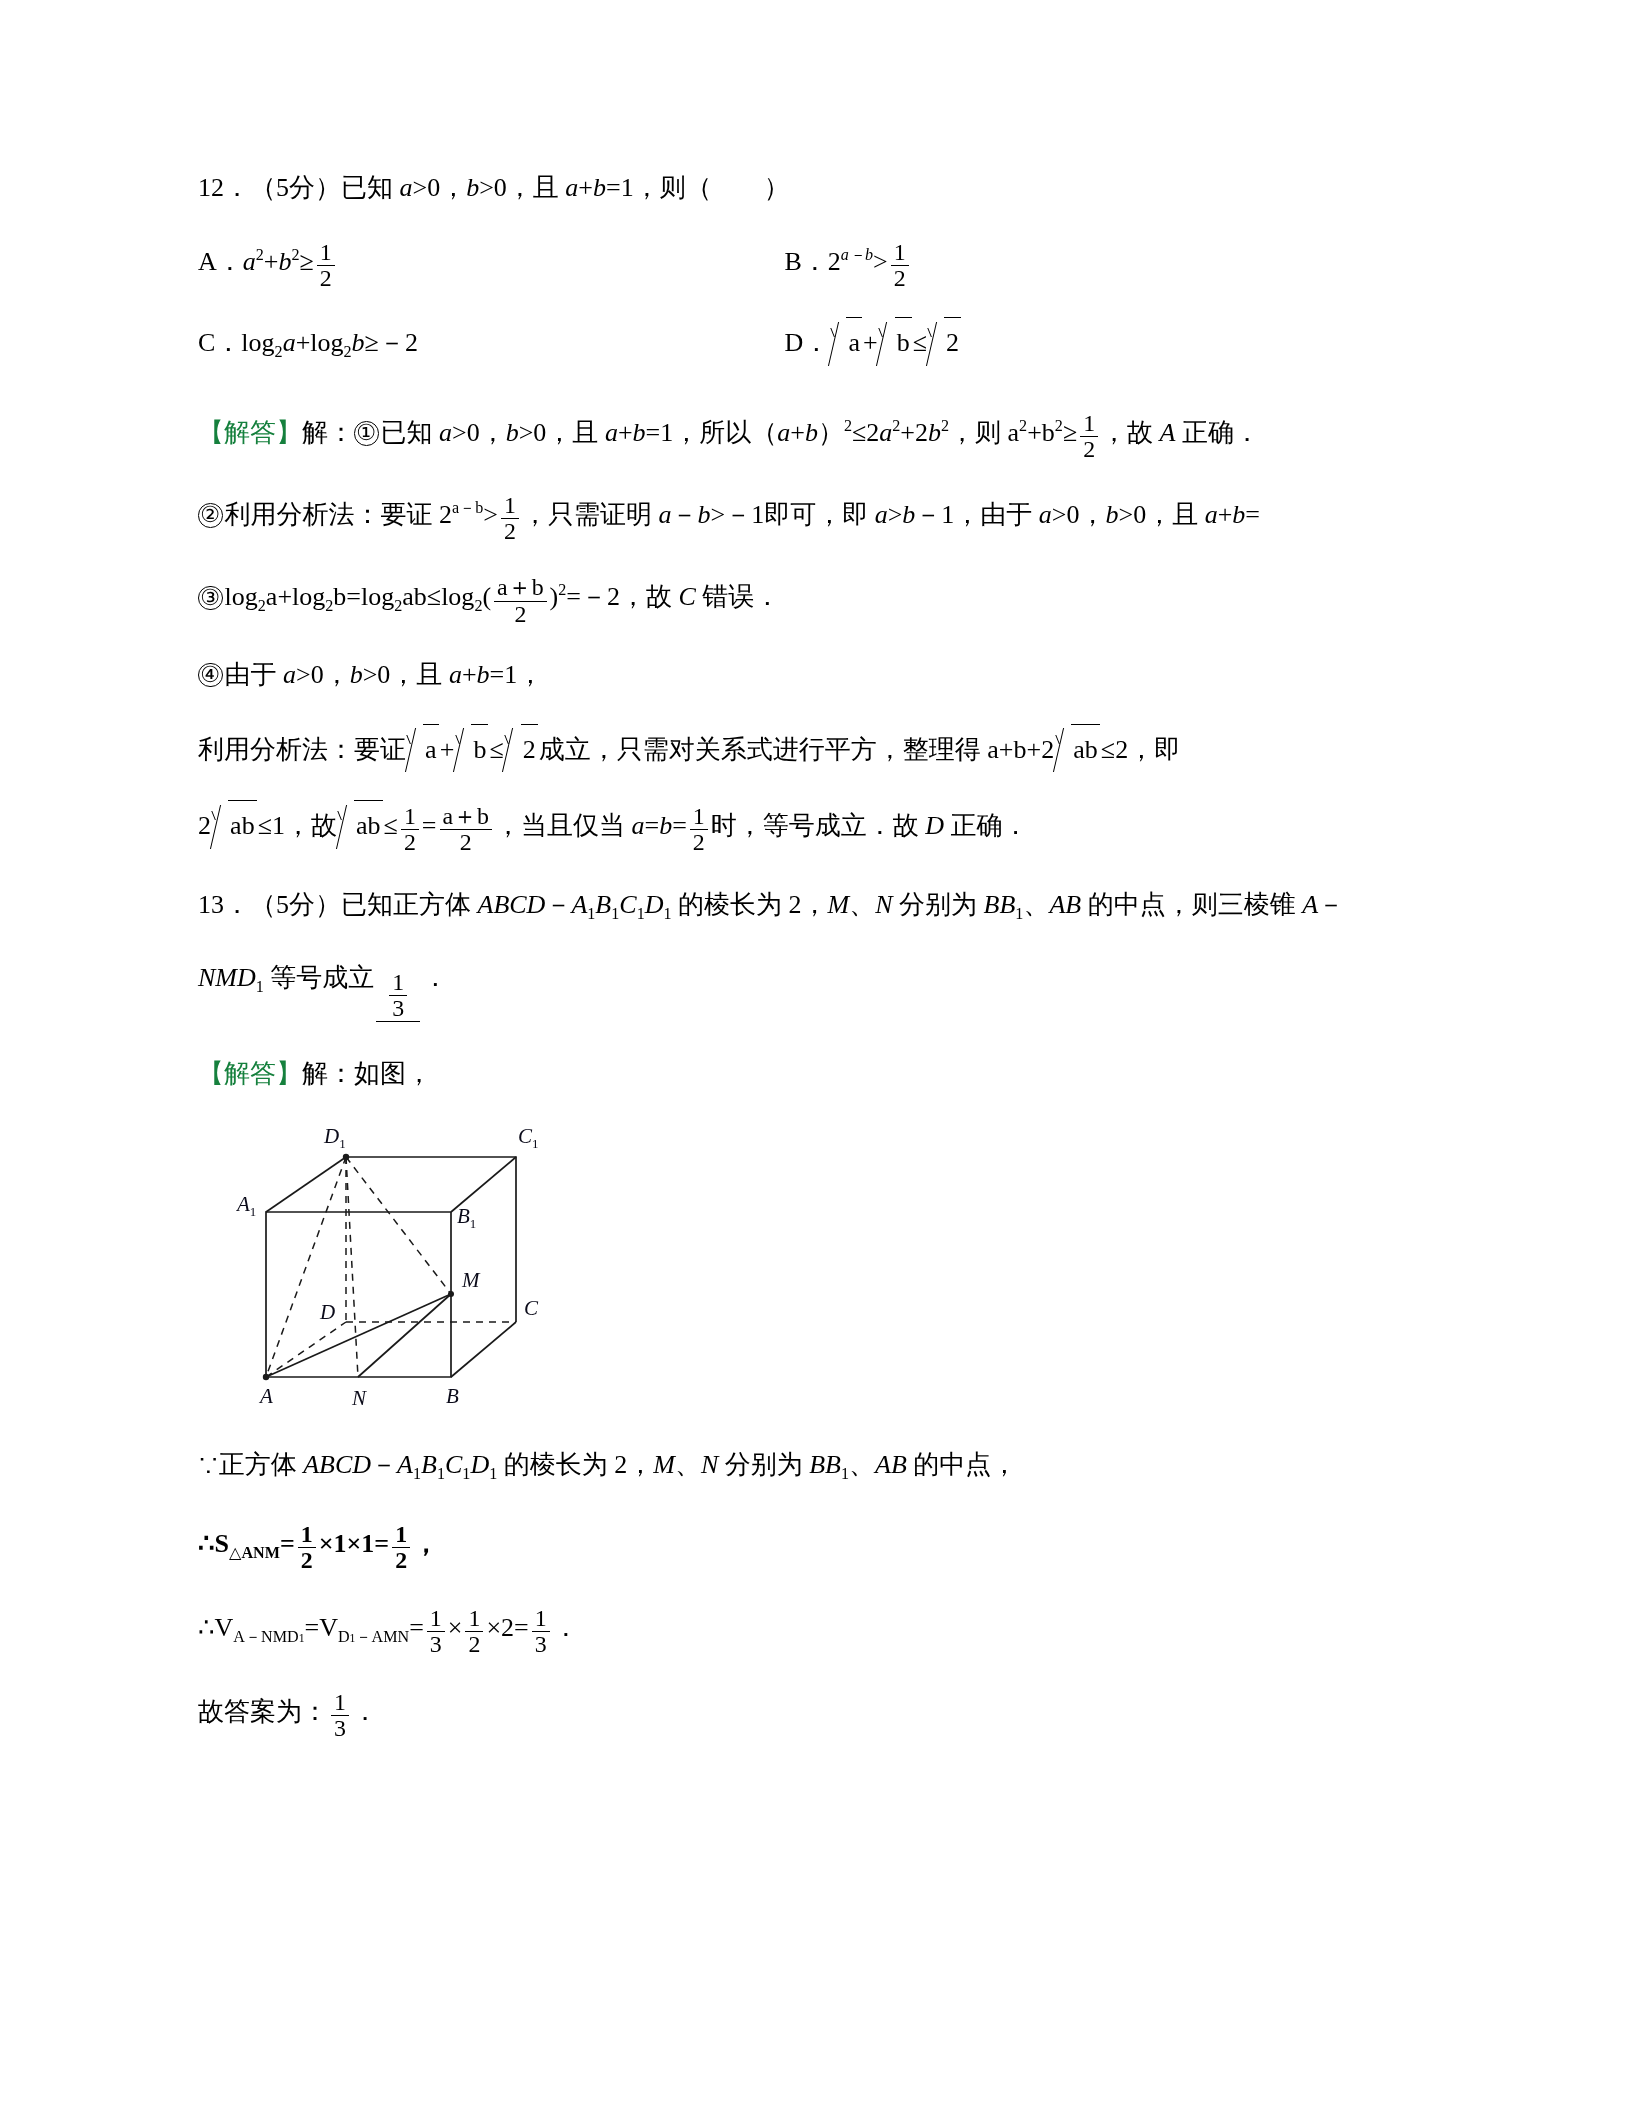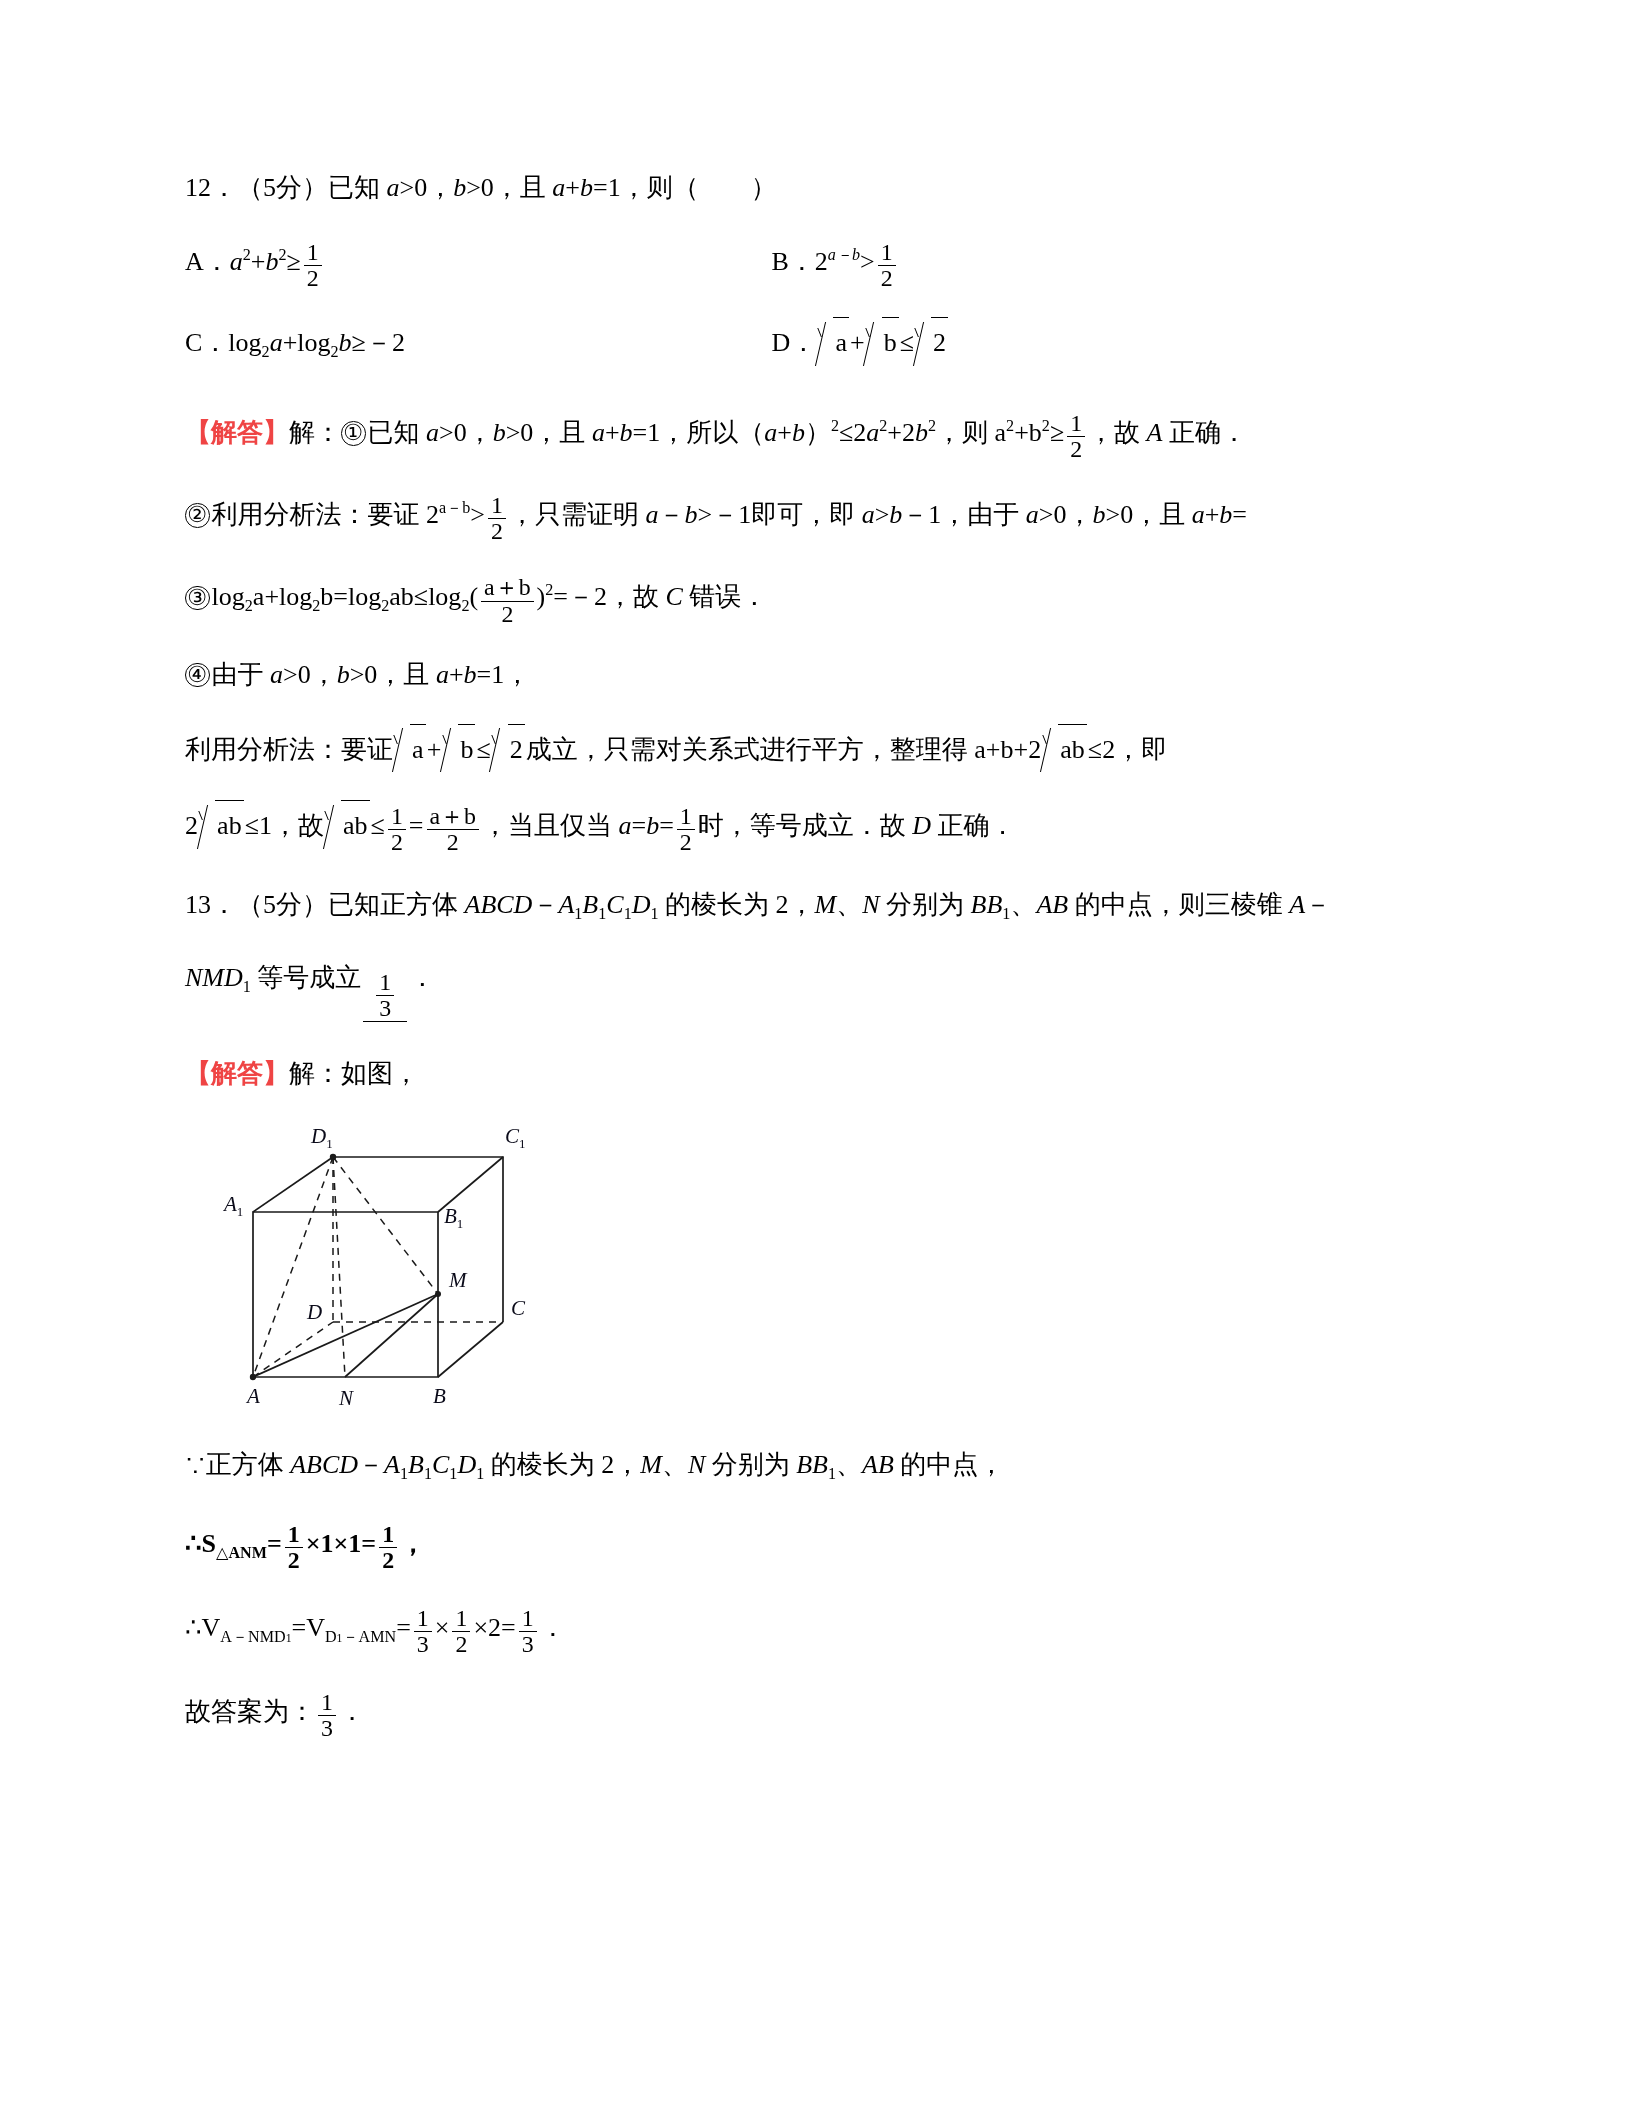--- a/index.html
+++ b/index.html
@@ -17,33 +17,33 @@
   }
   .page {
     position: absolute;
     left: 0; top: 0;
     width: 1632px;
     height: 2112px;
     padding: 0;
   }
   .content {
     position: absolute;
-    left: 185px;
+    left: 198px;
     top: 168px;
     width: 1265px;
   }
 
   
   .line {
     font-size: 26px;
     line-height: 1.5;
     margin: 0 0 30px 0;
     white-space: nowrap;
   }
-  .blue { color: #ef4444; font-weight: bold; }
+  .blue { color: #15803d; font-weight: normal; }
 
   
   .m { font-style: italic; font-family: "Liberation Serif", serif; }
   .up { font-style: normal; }
   .sup {
     font-size: 0.62em;
     vertical-align: super;
     font-style: italic;
   }
   .sup.up { font-style: normal; }

